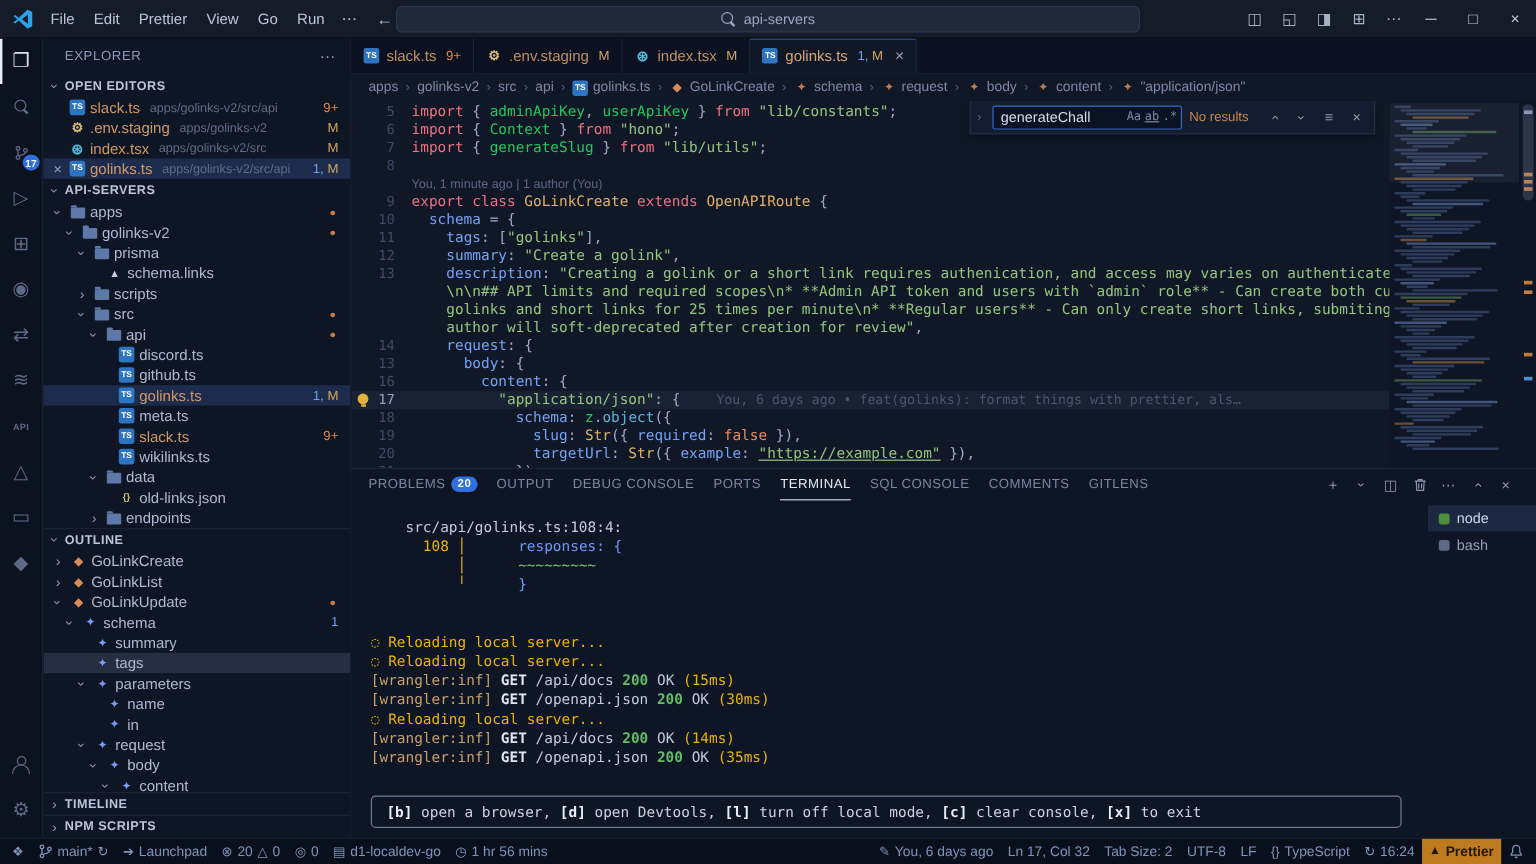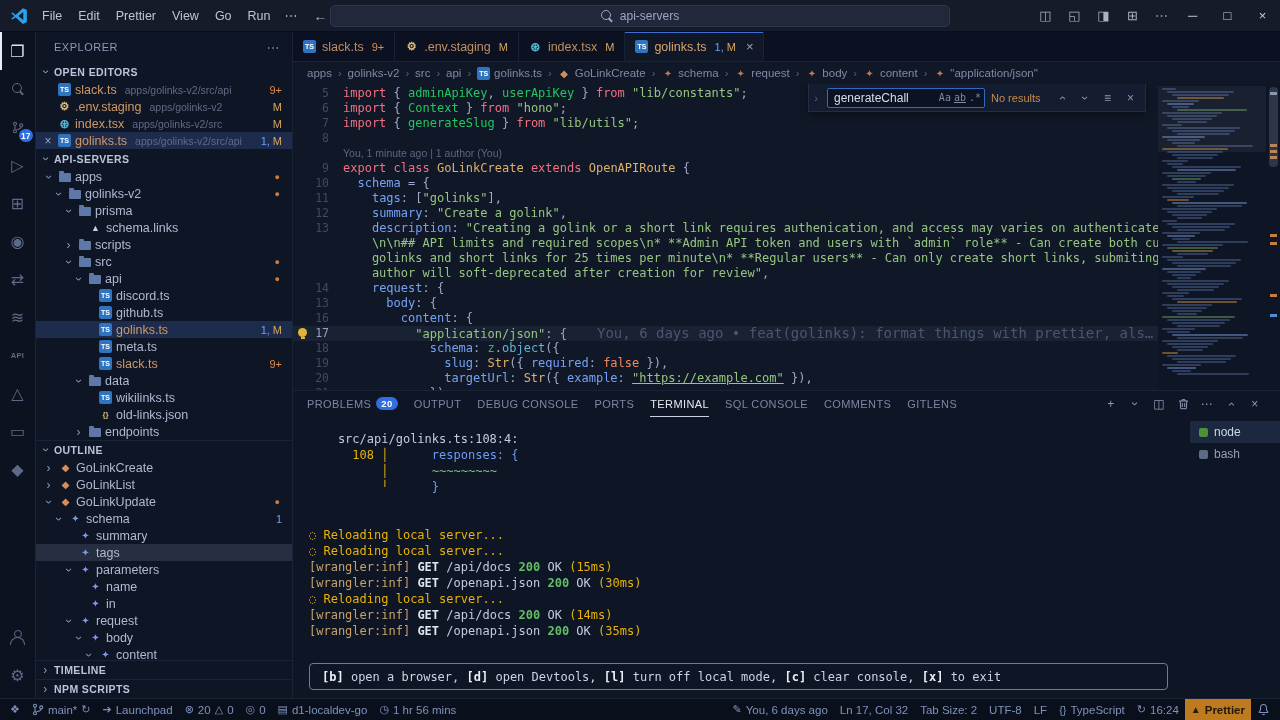--- a/index.html
+++ b/index.html
@@ -91,21 +91,21 @@
 .code{position:absolute;inset:2px 122px 0 0;overflow:hidden}
 .cl{display:flex;height:15px;line-height:15px;font-family:"DejaVu Sans Mono",monospace;font-size:12px;white-space:pre}
 .cl.hl{background:rgba(130,150,190,.08)}
 .gut{flex:none;width:50px;position:relative;color:#3d4a66;font-size:11.5px}
 .lnum{position:absolute;right:14px}
 .cl.hl .lnum{color:#93a3c4}
 .bulb{position:absolute;left:5px;top:2px;width:9px;height:9px;border-radius:50%;background:#e2b33c}
 .bulb::after{content:"";position:absolute;left:2.5px;top:9px;width:4px;height:2px;background:#e2b33c}
 .ctext{white-space:pre}
 .tk-k{color:#ef7081}.tk-p{color:#9fa9c7}.tk-v{color:#22c55e}.tk-pr{color:#76a2f3}.tk-s{color:#96c57f}.tk-c{color:#dfb06a}.tk-fn{color:#5fb4d9}.tk-n{color:#f08a5c}.tk-lk{color:#96c57f;text-decoration:underline}.tk-bl{color:#4c566f}
-.blame{color:#4c566f;font-size:14px;padding-left:30px}
+.blame{color:#4c566f;font-size:11px;padding-left:30px}
 .cl.lens .ctext span{font-family:"Liberation Sans",sans-serif;font-size:10.5px;color:#5a6580}
 .minimap{position:absolute;top:0;right:14px;bottom:0;width:108px;background:#0e1524;overflow:hidden;padding-top:4px}
 .mmbar{height:2px;margin-bottom:1px;background:#2f3d5c;border-radius:1px}
 .mm-slider{position:absolute;top:2px;right:14px;width:108px;height:66px;background:rgba(160,175,205,.08);z-index:2}
 .overview{position:absolute;top:0;right:0;bottom:0;width:14px;background:#0e1524}
 .ov-mark{position:absolute;right:3px;width:7px;height:3px}
 .ov-slider{position:absolute;right:2px;top:3px;width:9px;height:80px;background:rgba(140,155,185,.25);border-radius:4px}
 
 .findw{position:absolute;top:0;right:134px;height:28px;background:#141c30;border:1px solid #222d49;border-top:none;display:flex;align-items:center;gap:6px;padding:0 6px 0 2px;z-index:6;box-shadow:0 2px 8px rgba(0,0,0,.45)}
 .findw .grip{color:#5a6580;font-size:11px;width:10px;text-align:center}
@@ -363,29 +363,29 @@
         <span class="fname">meta.ts</span>
       </div>
       <div class="trow" style="padding-left: 46px;">
         <span class="chev hid">›</span>
         <span class="ficon fi-ts">TS</span>
         <span class="fname mod">slack.ts</span>
         <span class="badges">
           <span class="bdg warn">9+</span>
         </span>
       </div>
+      <div class="trow" style="padding-left: 46px;">
+        <span class="chev hid">›</span>
+        <span class="ficon fi-ts">TS</span>
+        <span class="fname">wikilinks.ts</span>
+      </div>
       <div class="trow" style="padding-left: 36px;">
         <span class="chev open">›</span>
         <span class="fold"></span>
         <span class="fname">data</span>
-      </div>
-      <div class="trow" style="padding-left: 46px;">
-        <span class="chev hid">›</span>
-        <span class="ficon fi-ts">TS</span>
-        <span class="fname">wikilinks.ts</span>
       </div>
       <div class="trow" style="padding-left: 46px;">
         <span class="chev hid">›</span>
         <span class="ficon fi-json">{}</span>
         <span class="fname">old-links.json</span>
       </div>
       <div class="trow" style="padding-left: 36px;">
         <span class="chev">›</span>
         <span class="fold"></span>
         <span class="fname">endpoints</span>

